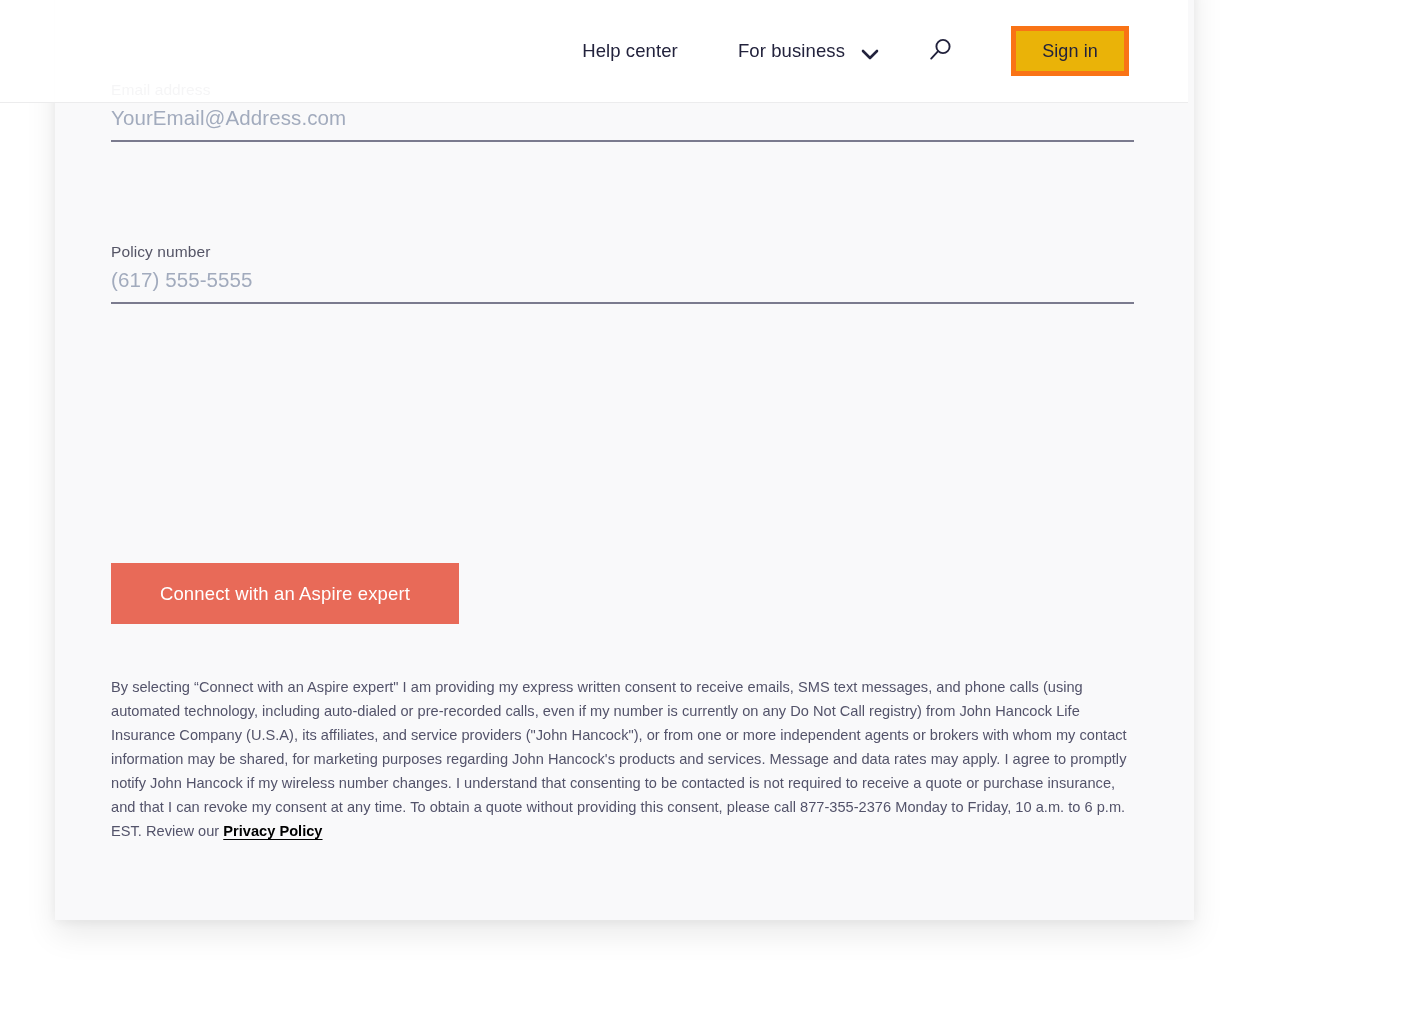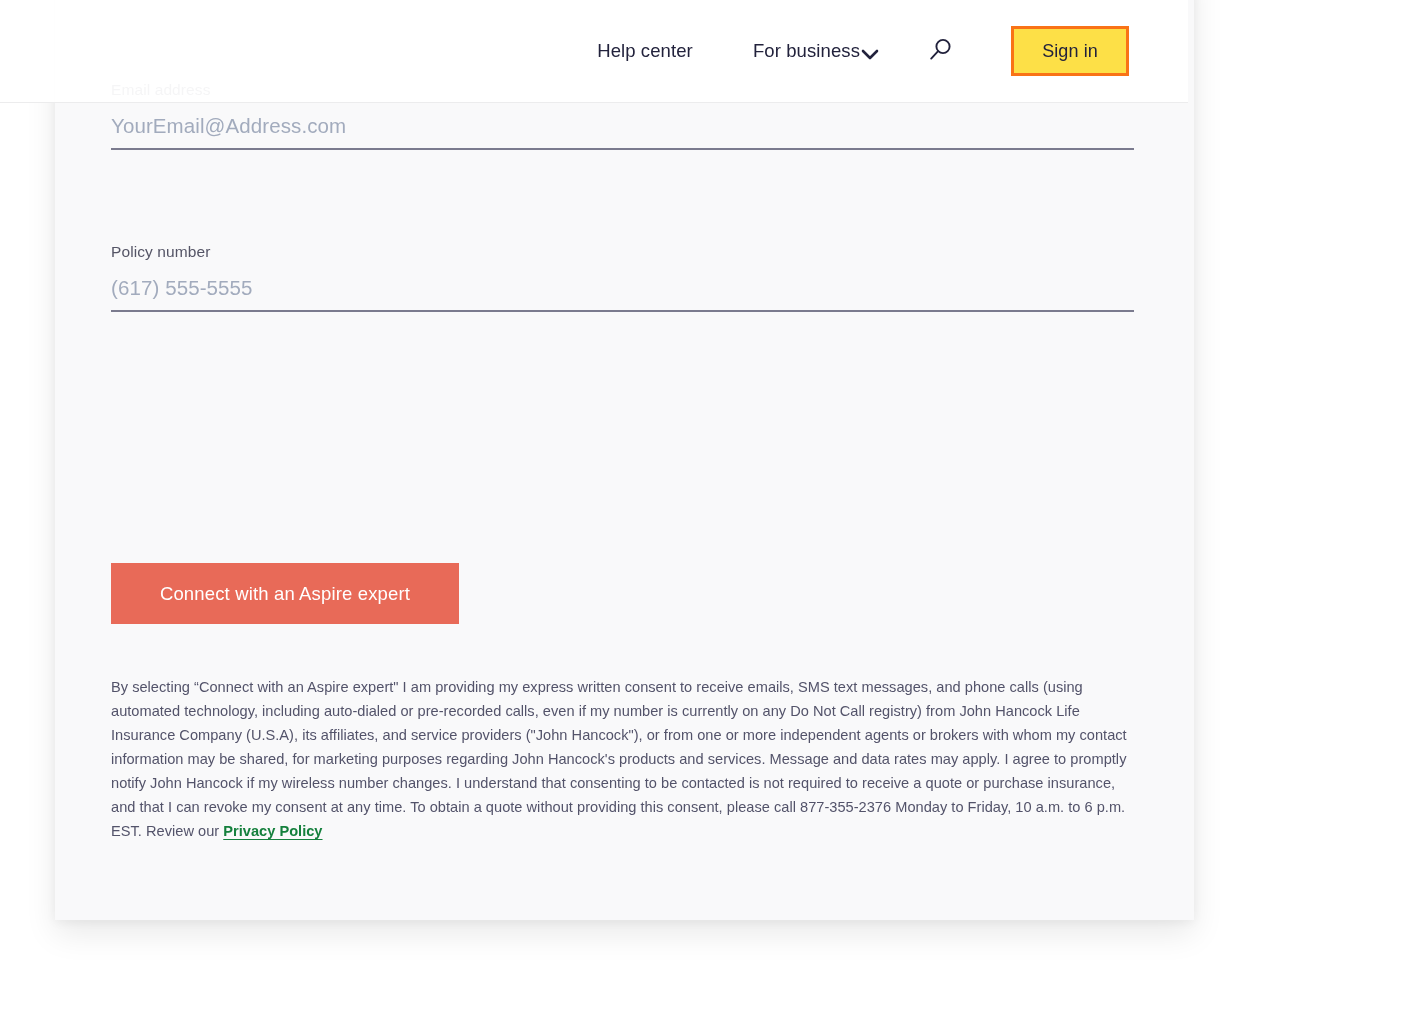--- a/index.html
+++ b/index.html
@@ -47,21 +47,21 @@
 
   .field-label {
     font-size: 15.5px;
     color: #555566;
     line-height: 20px;
     letter-spacing: 0.1px;
   }
 
   .field-control {
     position: relative;
-    margin-top: 12px;
+    margin-top: 4px;
     border-bottom: 2px solid #7b7b8e;
     height: 38px;
     box-sizing: border-box;
   }
 
   .field-value {
     display: block;
     width: 100%;
     border: 0;
     outline: none;
@@ -109,21 +109,21 @@
     top: 700px;
     width: 1016px;
     font-size: 14.6px;
     line-height: 24.1px;
     color: #53536a;
     letter-spacing: 0.02px;
     text-align: left;
   }
   #legal a,
   .legal-link {
-    color: #15803d;
+    color: #000000;
     font-weight: bold;
     text-decoration: underline;
     text-underline-offset: 3px;
     cursor: pointer;
   }
 
   
   #site-header {
     position: absolute;
     left: 0;
@@ -153,21 +153,21 @@
     text-decoration: none;
     cursor: pointer;
     white-space: nowrap;
   }
 
   #nav-help-center { margin-right: 60px; }
 
   #nav-for-business {
     display: flex;
     align-items: center;
-    gap: 1px;
+    gap: 16px;
     margin-right: 46px;
     cursor: pointer;
   }
   #nav-for-business .chev {
     display: block;
     width: 18px;
     height: 11px;
   }
 
   #search-button {
@@ -179,22 +179,22 @@
     display: flex;
     align-items: center;
     justify-content: center;
     width: 30px;
     height: 30px;
   }
 
   #signin-button {
     width: 118px;
     height: 50px;
-    border: 3px solid #f97316;
-    background: #fde047;
+    border: 5px solid #f97316;
+    background: #eab308;
     color: #22223c;
     font-family: "Liberation Sans", sans-serif;
     font-size: 18px;
     letter-spacing: 0.1px;
     cursor: pointer;
     margin-right: 59px;
     display: flex;
     align-items: center;
     justify-content: center;
     box-sizing: border-box;

